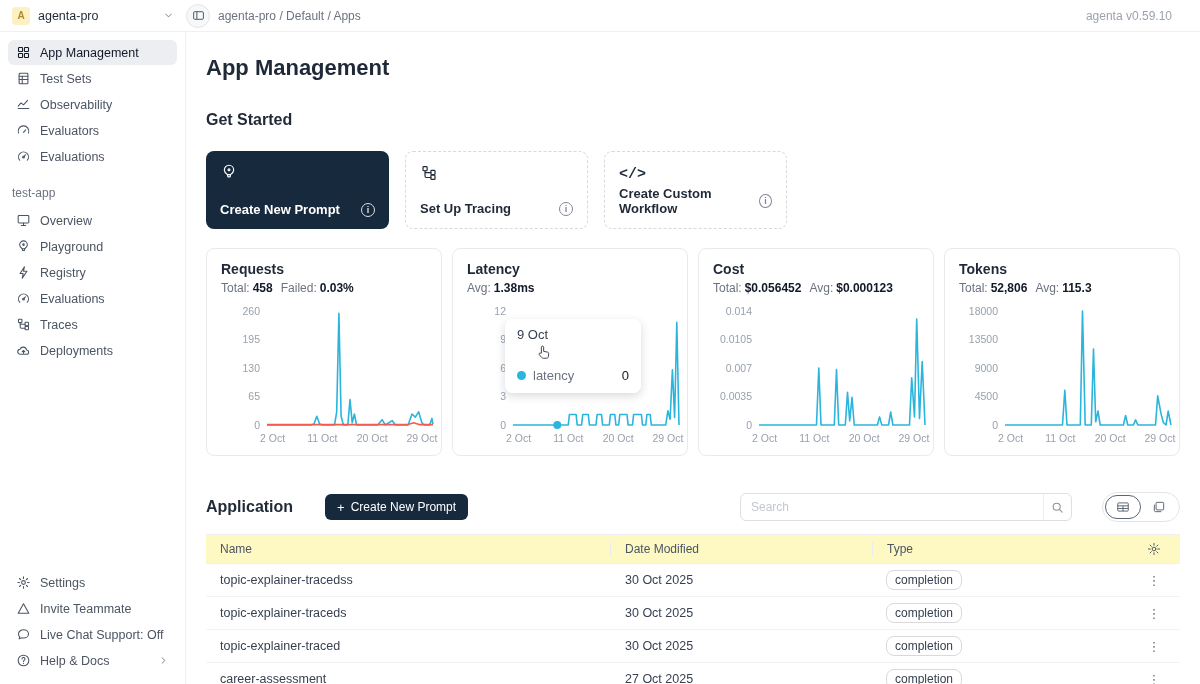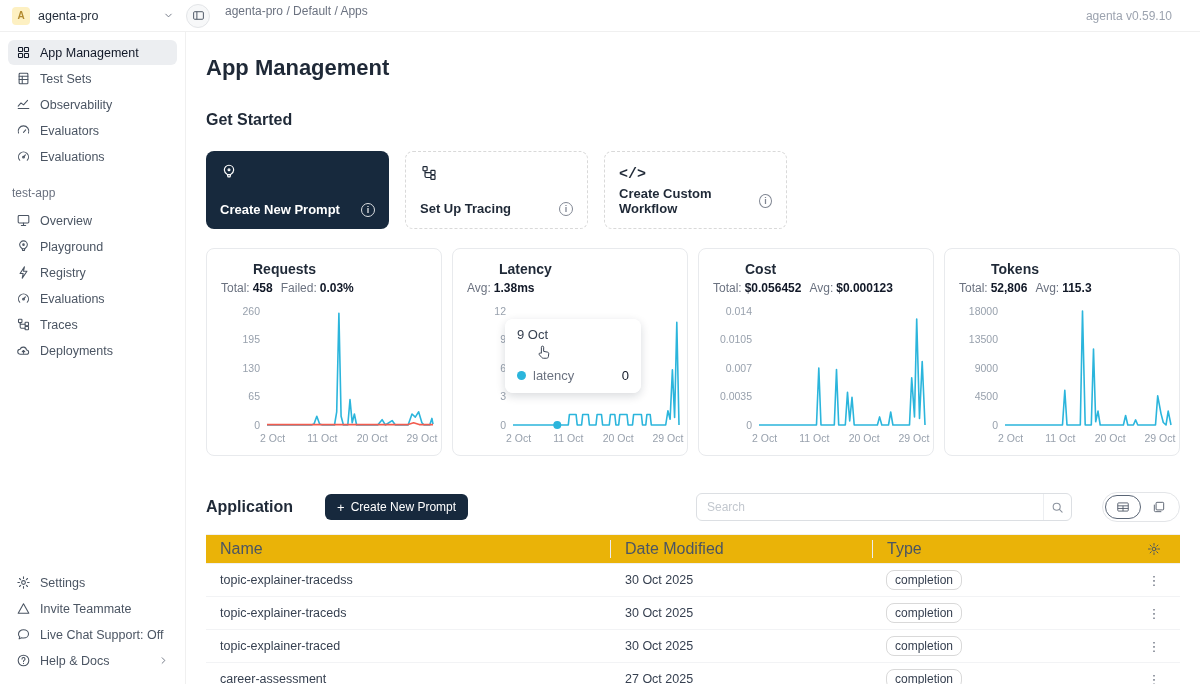--- a/index.html
+++ b/index.html
@@ -5,21 +5,21 @@
   * { margin:0; padding:0; box-sizing:border-box; }
   html,body { width:1200px; height:684px; overflow:hidden; background:#fff;
     font-family:"Liberation Sans","DejaVu Sans",sans-serif; color:#1f2937; }
 
   
   .topbar { height:32px; display:flex; align-items:center; border-bottom:1px solid #f0f0f0; }
   .ws-select { width:186px; display:flex; align-items:center; gap:8px; padding:0 12px; cursor:pointer; }
   .avatar { width:18px; height:18px; border-radius:4px; background:#fdf0c2; color:#b28a2f;
     font-size:10px; font-weight:700; display:flex; align-items:center; justify-content:center; }
   .ws-name { font-size:12.5px; color:#1f2937; flex:1; }
-  .crumb-wrap { flex:1; display:flex; align-items:flex-start; gap:15px; }
+  .crumb-wrap { flex:1; display:flex; align-items:center; gap:8px; }
   .panel-btn { width:24px; height:24px; border-radius:50%; border:1px solid #e3e5e8; background:#f7f8f9;
     display:flex; align-items:center; justify-content:center; cursor:pointer; }
   .breadcrumb { font-size:12px; color:#6b7280; }
   .version { font-size:12px; color:#9ca3af; padding-right:28px; }
 
   
   .shell { display:flex; height:652px; }
   .sidebar { width:186px; border-right:1px solid #f0f0f0; padding:8px 8px 10px 8px;
     display:flex; flex-direction:column; }
   .side-item { display:flex; align-items:center; gap:9px; height:25px; padding:0 8px; border-radius:6px;
@@ -48,21 +48,21 @@
   .gs-card .gs-ic .codetxt { font-family:"Liberation Mono","DejaVu Sans Mono",monospace; font-size:15px; font-weight:700; }
   .gs-bottom { display:flex; align-items:center; justify-content:space-between; }
   .gs-label { font-size:13px; font-weight:600; }
   .info-ic { width:14px; height:14px; border-radius:50%; border:1.3px solid currentColor; font-size:9px;
     display:flex; align-items:center; justify-content:center; font-weight:700; opacity:.85; }
   .gs-card.light .info-ic { color:#6b7280; }
 
   
   .charts-row { margin-top:19px; display:flex; gap:10px; }
   .m-card { width:236px; height:208px; border:1px solid #e8eaed; border-radius:8px; padding:12px 14px; position:relative; }
-  .m-title { font-size:14px; font-weight:700; color:#1f2937;margin-left:32px; }
+  .m-title { font-size:14px; font-weight:700; color:#1f2937; }
   .m-stats { margin-top:4px; font-size:12px; color:#6b7280; display:flex; gap:8px; }
   .m-stats b { color:#111827; font-weight:700; margin-left:3px; }
   .m-card svg.plot { margin-top:8px; display:block; }
   .tick { font-size:10.5px; fill:#98a1ad; }
 
   
   .tooltip { position:absolute; left:52px; top:70px; width:136px; background:rgba(255,255,255,.95);
     border-radius:8px; box-shadow:0 3px 10px rgba(15,23,42,.16); padding:8px 12px 10px 12px; z-index:5; }
   .tt-date { font-size:13px; color:#374151; }
   .tt-row { margin-top:26px; display:flex; align-items:center; gap:7px; font-size:13px; color:#6b7280; }
@@ -70,38 +70,38 @@
   .tt-val { margin-left:auto; color:#111827; }
   .cursor-hand { position:absolute; left:30px; top:24px; }
 
   
   .app-header { margin-top:36px; display:flex; align-items:center;gap:20px; }
   .app-title { font-size:16px; font-weight:700; color:#1f2937; }
   .create-btn { margin-left:12px; height:26px; padding:0 12px; background:#17293d; color:#fff; border:none;
     border-radius:6px; font-size:12px; display:flex; align-items:center; gap:6px; cursor:pointer;
     font-family:inherit; }
   .create-btn .plus { font-size:13px; }
-  .search-box { margin-left:auto; width:376px; height:28px; border:1px solid #dcdfe3; border-radius:6px;
+  .search-box { margin-left:auto; width:332px; height:28px; border:1px solid #dcdfe3; border-radius:6px;
     display:flex; align-items:center; overflow:hidden; background:#fff; }
   .search-box input { flex:1; border:none; outline:none; padding:0 10px; font-size:12px; color:#374151;
     font-family:inherit; }
   .search-box input::placeholder { color:#c3c8cf; }
   .search-ic { width:28px; height:100%; border-left:1px solid #eceef1; display:flex; align-items:center;
     justify-content:center; cursor:pointer; }
   .seg { margin-left:10px; height:30px; border:1px solid #e3e5e8; border-radius:16px; display:flex;
     align-items:center; padding:2px; background:#fff; }
   .seg-btn { width:36px; height:24px; border-radius:12px; display:flex; align-items:center;
     justify-content:center; cursor:pointer; color:#4b5563; }
   .seg-btn.sel { border:1px solid #5b6676; }
   .seg-btn svg { width:14px; height:14px; stroke:currentColor; fill:none; stroke-width:1.5; }
 
   
   .table { margin-top:12px; border-top:1px solid #f0f0f0; }
-  .t-head { display:flex; height:29px; align-items:center; background:#eab308; border-bottom:1px solid #f0f0f0;
-    font-size:16px; color:#4b5563;justify-content:flex-end; }
+  .t-head { display:flex; height:29px; align-items:center; background:#fef9c3; border-bottom:1px solid #f0f0f0;
+    font-size:12px; color:#4b5563;justify-content:flex-end; }
   .t-row { display:flex; height:33px; align-items:center; border-bottom:1px solid #f2f3f5; font-size:12.5px;
     color:#374151; cursor:pointer; }
   .c-name { width:404px; padding-left:14px; }
   .c-date { width:262px; padding-left:14px; border-left:1px solid transparent; }
   .t-head .c-date, .t-head .c-type { border-left:1px solid #ececee; }
   .c-type { flex:1; padding-left:14px; }
   .c-act { width:52px; display:flex; justify-content:center; }
   .badge { display:inline-block; border:1px solid #d9d9d9; border-radius:8px; padding:2px 8px; font-size:12px;
     color:#374151; background:#fff; }
   .dots { color:#6b7280; font-size:13px; letter-spacing:0; cursor:pointer; }

